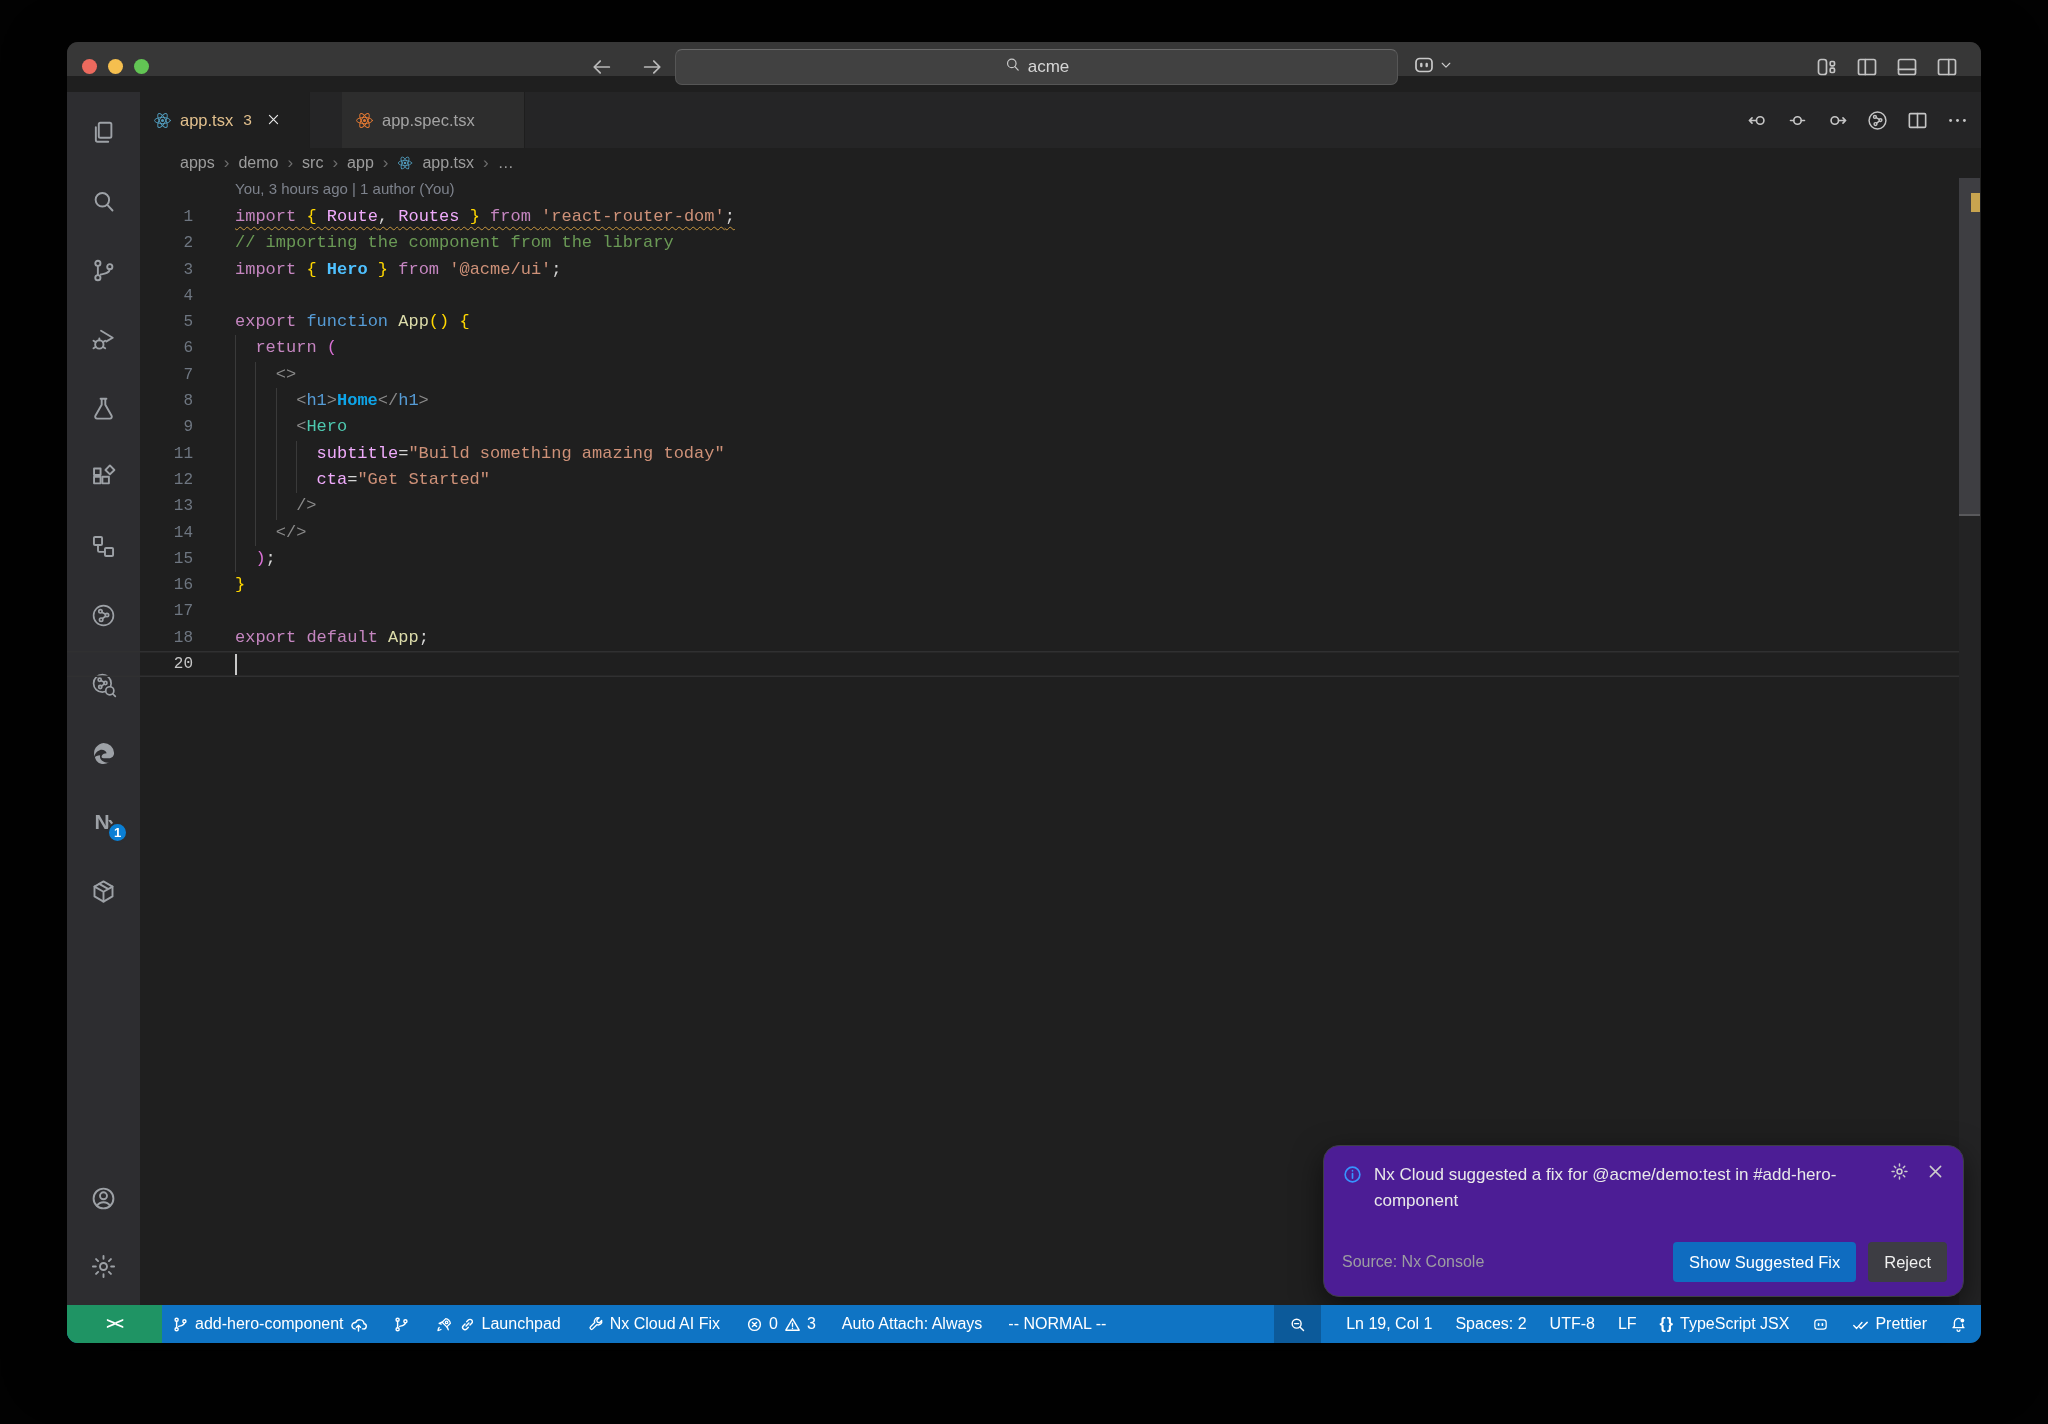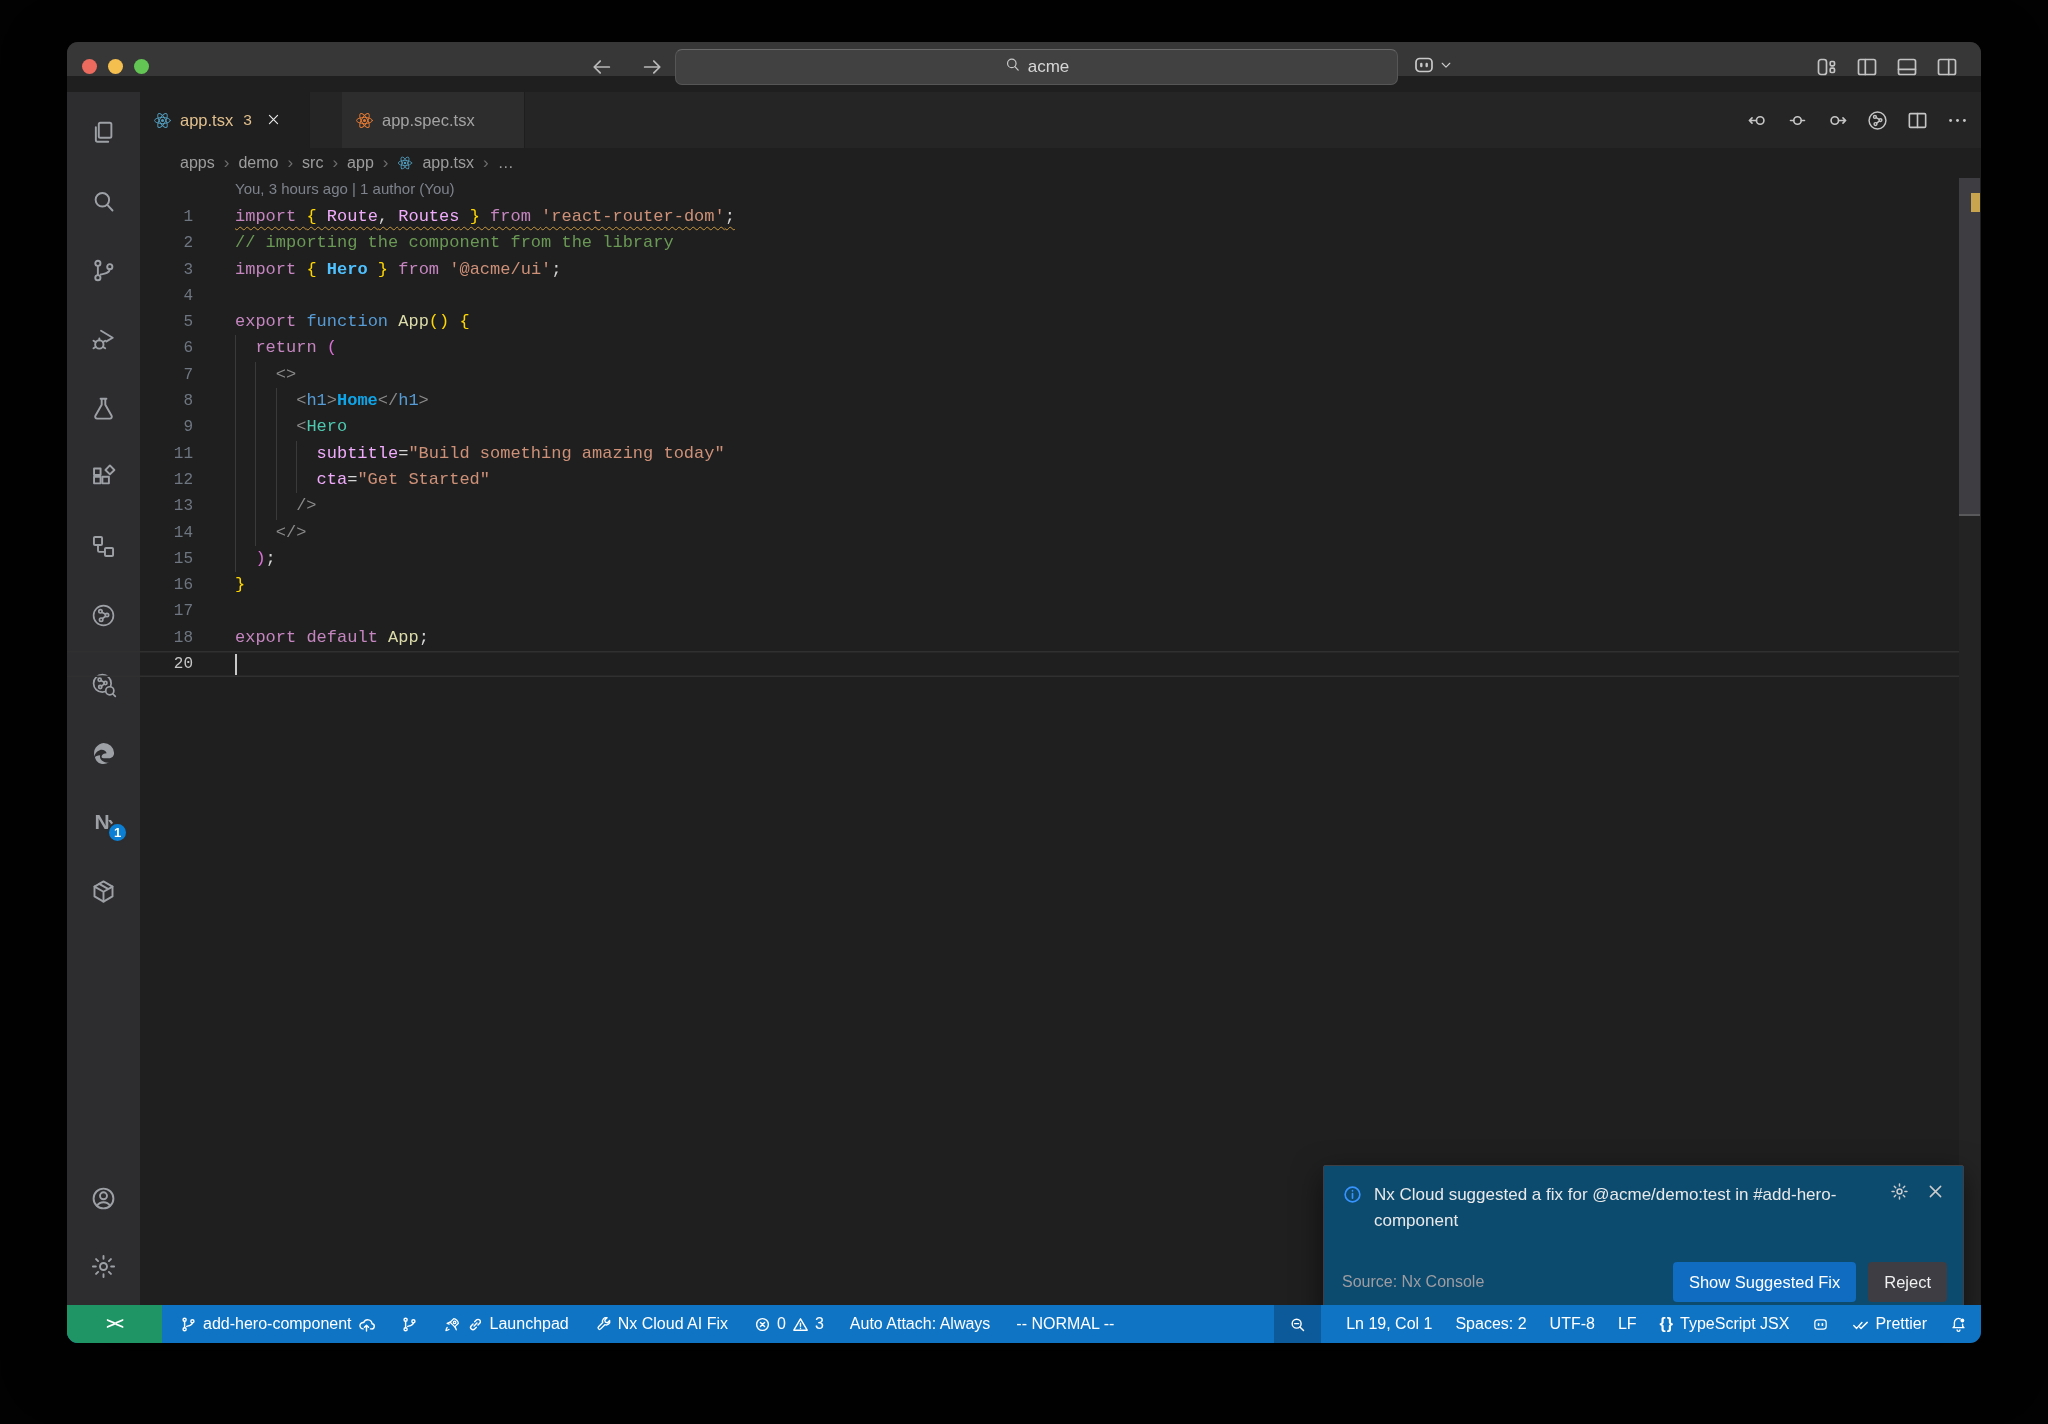--- a/index.html
+++ b/index.html
@@ -77,44 +77,44 @@
   .c-str { color:#ce9178; } .c-com { color:#6a9955; } .c-g1 { color:#ffd700; } .c-g2 { color:#da70d6; }
   .c-tag { color:#8a8a8a; } .c-pl { color:#d4d4d4; } .c-wb { color:#0ea5e9; font-weight:bold; }
 
   
   .scroll-track { position:absolute; right:1px; top:136px; width:21px; bottom:38px; background:#232324; }
   .scroll-slider { position:absolute; right:1px; top:136px; width:21px; height:338px; background:#3e3e42;
                    border-bottom:2px solid #59595c; }
   .scroll-mark { position:absolute; right:1px; top:151px; width:9px; height:19px; background:#c8a44f; }
 
   
-  .toast { position:absolute; left:1256px; top:1103px; width:641px; height:152px; background:#0c4a6e;
-           border:1px solid #3e3e45; border-radius:2px; box-shadow:0 10px 30px rgba(0,0,0,.55);
-           padding:16px 18px 14px 18px;margin-top:20px; }
+  .toast { position:absolute; left:1256px; top:1103px; width:641px; height:152px; background:#4c1d95;
+           border:1px solid #3e3e45; border-radius:16px; box-shadow:0 10px 30px rgba(0,0,0,.55);
+           padding:16px 18px 14px 18px; }
   .toast-row1 { display:flex; gap:11px; }
   .toast-info { width:21px; height:21px; color:#3794ff; flex:none; margin-top:2px; }
   .toast-info svg { width:21px; height:21px; }
   .toast-msg { width:498px; color:#e9e9e9; font-size:17px; line-height:1.55; }
   .toast-tools { margin-left:auto; display:flex; gap:17px; color:#cccccc; }
   .toast-tools .ticon { width:19px; height:19px; }
   .toast-tools svg { width:19px; height:19px; }
   .toast-row2 { position:absolute; left:18px; right:16px; bottom:14px; display:flex; align-items:center;gap:13px; }
   .toast-src { color:#9d9da2; font-size:16px; }
   .toast-btns { margin-left:auto; display:flex; gap:12px; }
   .tbtn { height:40px; border:none; border-radius:4px; font-size:16.5px; padding:0 16px;
           font-family:"Liberation Sans",sans-serif; }
   .tbtn.primary { background:#0f6cc0; color:#fff; }
   .tbtn.secondary { background:#3d3d43; color:#f0f0f0; }
 
   
   .statusbar { position:absolute; left:0; bottom:0; width:100%; height:38px; background:#0f74c4;
                display:flex; align-items:stretch; color:#fff; font-size:16px; overflow:hidden; }
   .sb-remote { width:95px; display:flex; align-items:center; justify-content:center;
                font-weight:bold; letter-spacing:-1px; font-size:16px; }
-  .sb-left { display:flex; align-items:center; gap:26px; padding-left:18px;justify-content:space-between; }
+  .sb-left { display:flex; align-items:center; gap:26px; padding-left:10px;justify-content:space-between; }
   .sb-right { margin-left:auto; display:flex; align-items:center; gap:23px; padding-right:14px; }
   .sb-item { display:flex; align-items:center; gap:6px; white-space:nowrap; }
   .sb-item svg { width:17px; height:17px; }
   .sb-item.emph { background:#0c5a9a; height:38px; padding:0 15px; margin-right:2px; }
   .sb-braces { font-weight:bold; letter-spacing:1px; }
 </style>
 </head>
 <body>
 
 <div class="canvas">

